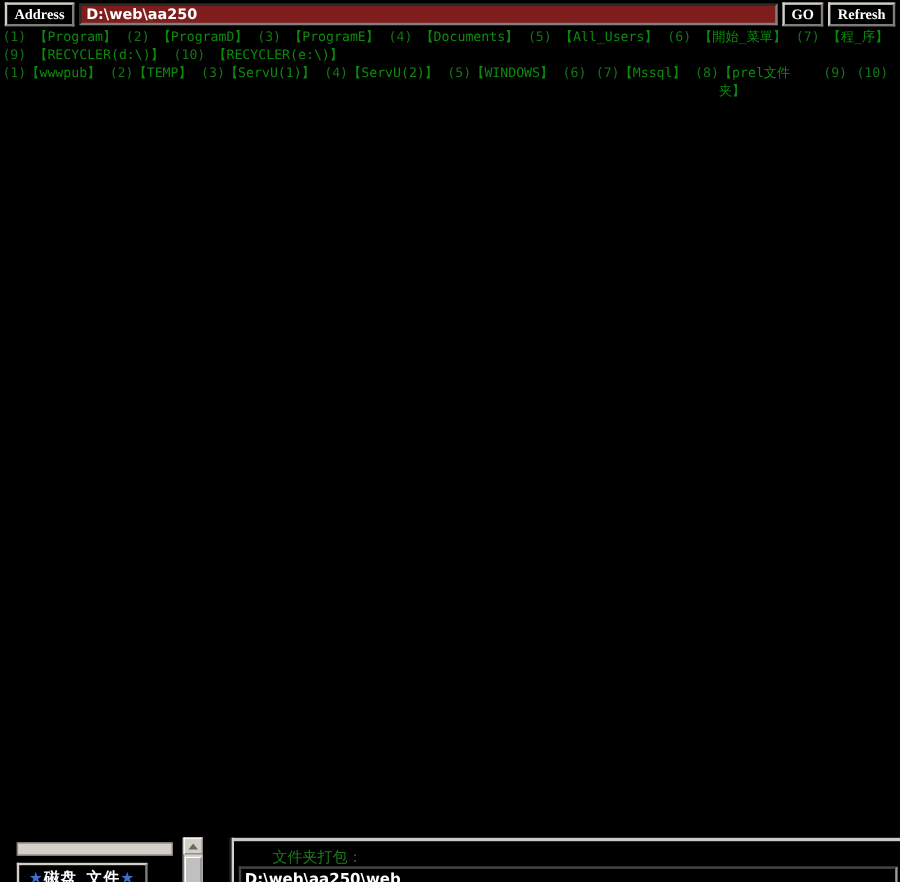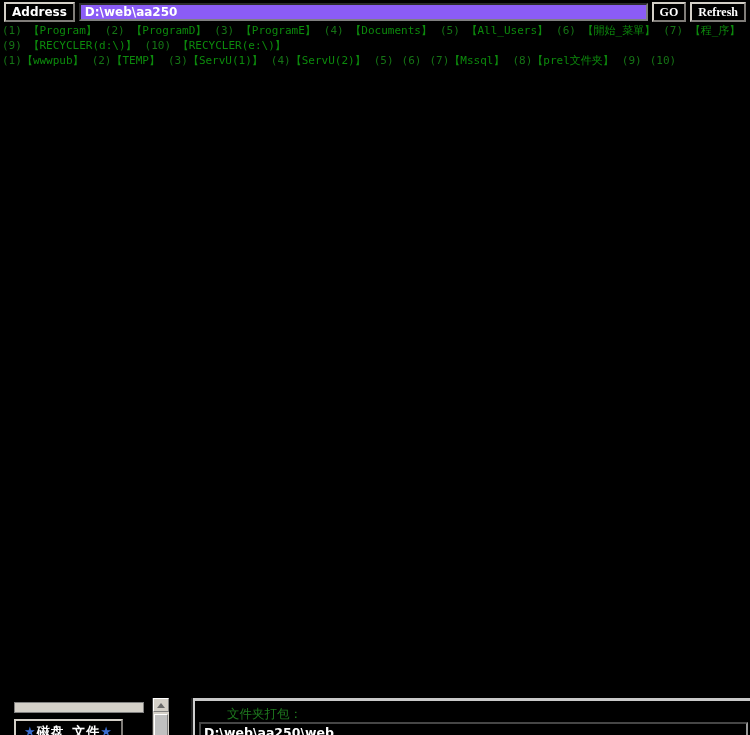--- a/index.html
+++ b/index.html
@@ -9,23 +9,23 @@
     font-family:"DejaVu Sans","Liberation Sans",sans-serif;
     font-size:12px;
   }
   
   .addrbar{display:flex;align-items:center;gap:4px;padding:4px 4px 2px 4px;height:22px;box-sizing:border-box;}
   .btn3d{
     background:#000;color:#fff;border:2px outset #d4d0c8;
     font-family:Liberation Serif, serif;
     font-weight:bold;font-size:12px;padding:1px 6px;line-height:14px;white-space:nowrap;
   }
-  .addr-label{border:2px outset #d4d0c8;background:#000;color:#fff;font-weight:bold;padding:1px 6px;font-size:12px;line-height:14px;}
+  .addr-label{border:2px outset #d4d0c8;background:#000;color:#fff;font-weight:bold;padding:1px 6px;font-size:12px;line-height:14px;font-family:Liberation Serif, serif;}
   .addr-input{
-    flex:1;background:#8b5cf6;color:#fff;border:2px inset #808080;
+    flex:1;background:#7f1d1d;color:#fff;border:2px inset #808080;
     font-family:"DejaVu Sans","Liberation Sans",sans-serif;
     font-weight:bold;font-size:12px;padding:1px 4px;height:18px;box-sizing:border-box;outline:none;
   }
   
   .quick{
     font-family:"DejaVu Sans Mono","Liberation Mono",monospace;
     font-size:11px;line-height:15px;color:#1a6b1a;
     padding:1px 2px 0 2px;
   }
   .qgrp{color:#0c8a0c;}
@@ -103,20 +103,21 @@
       <span class="qnum">(2) </span>
       <span class="qgrp">【TEMP】</span>
       <span class="sep"></span>
       <span class="qnum">(3) </span>
       <span class="qgrp">【ServU(1)】</span>
       <span class="sep"></span>
       <span class="qnum">(4) </span>
       <span class="qgrp">【ServU(2)】</span>
       <span class="sep"></span>
       <span class="qnum">(5) </span>
+      <span class="qgrp">【WINDOWS】</span>
       <span class="sep"></span>
       <span class="qnum">(6) </span>
       <span class="sep"></span>
       <span class="qnum">(7) </span>
       <span class="qgrp">【Mssql】</span>
       <span class="sep"></span>
       <span class="qnum">(8) </span>
       <span class="qgrp">【prel文件夹】</span>
       <span class="sep"></span>
       <span class="qnum">(9) </span>

